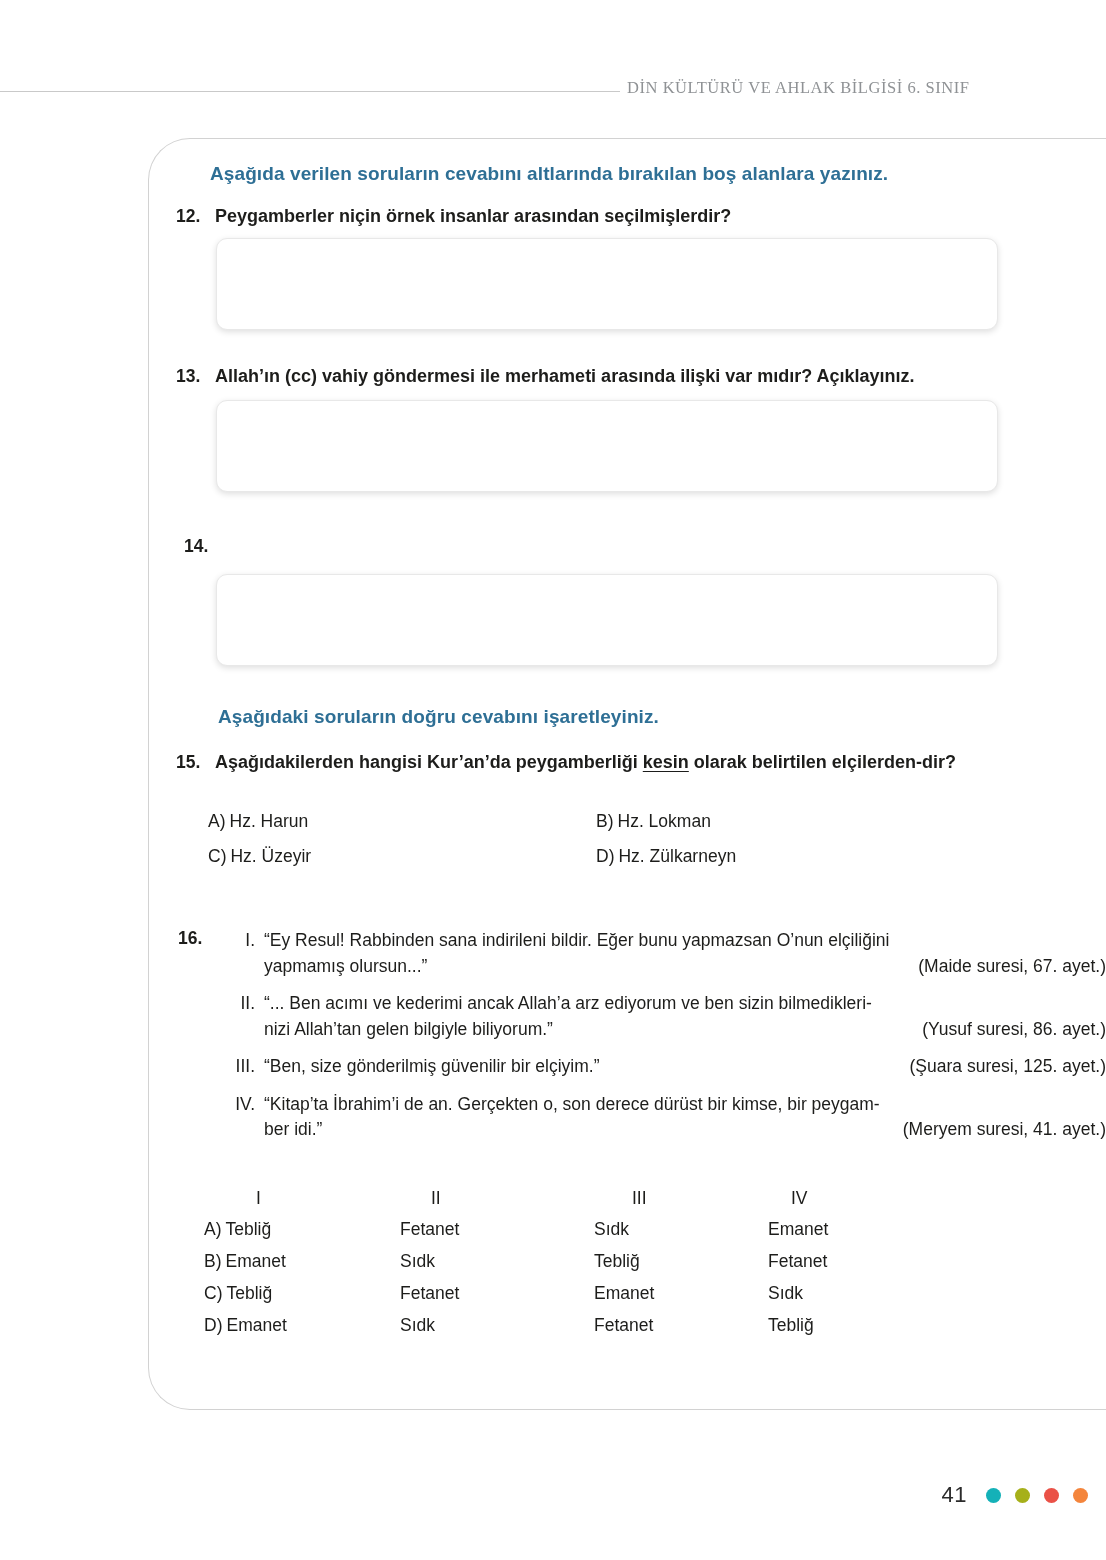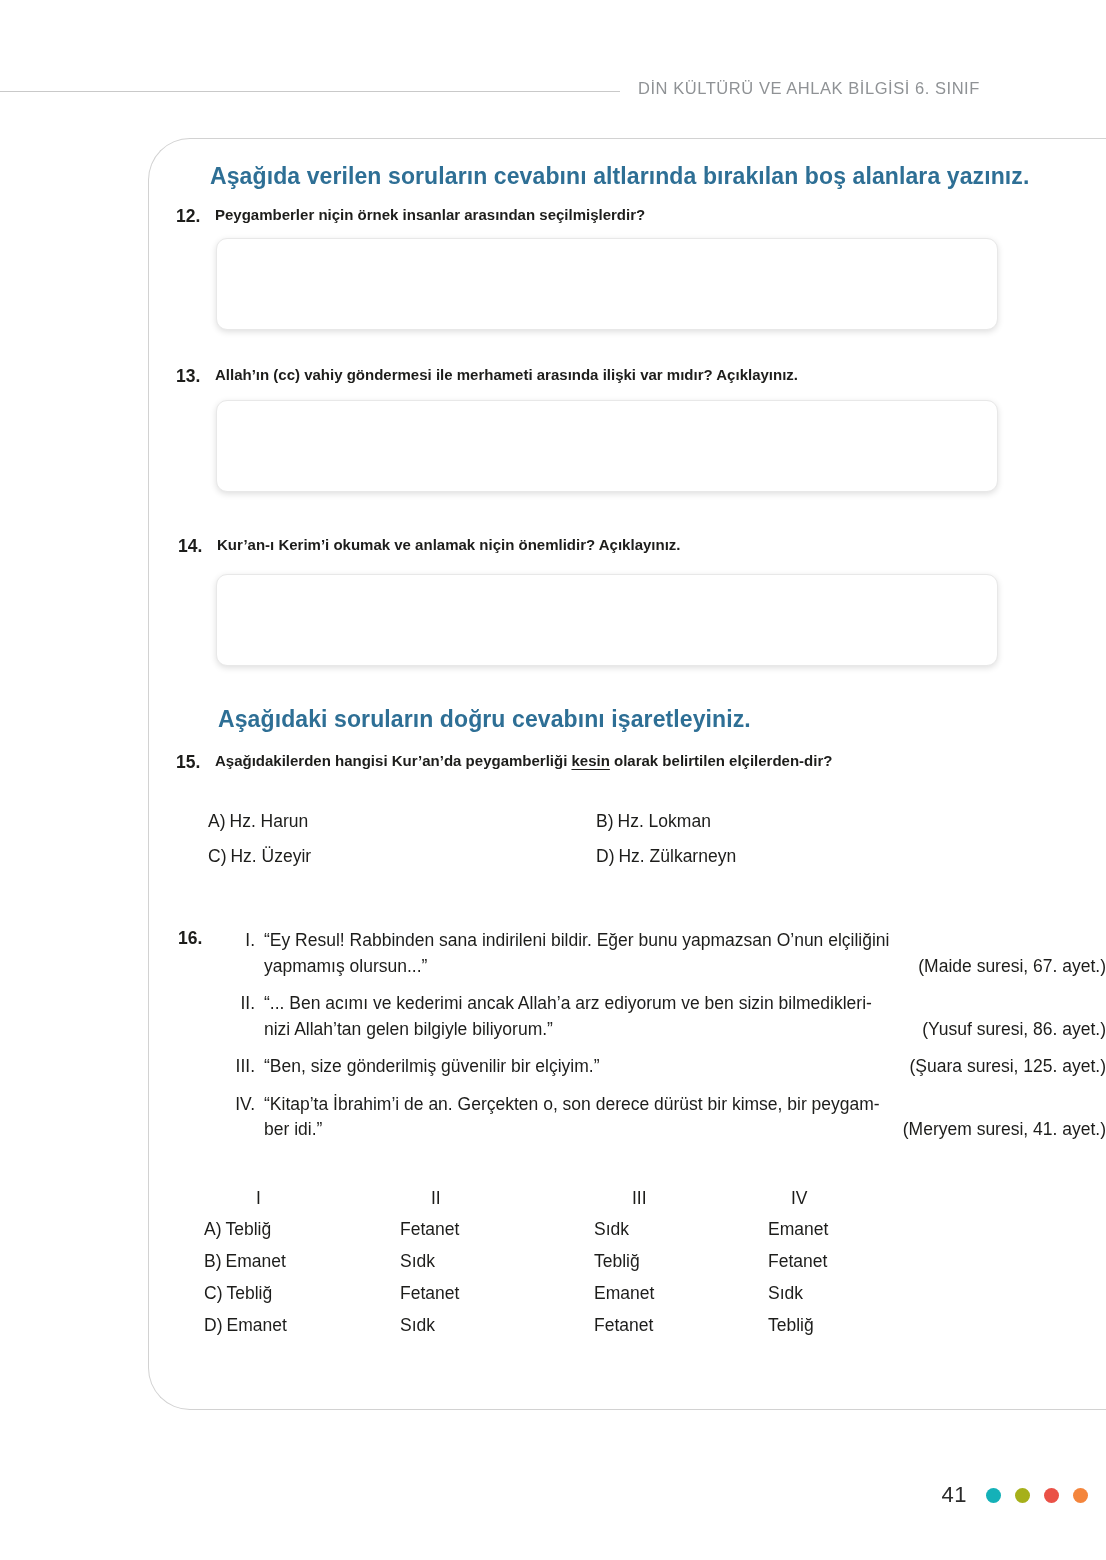--- a/index.html
+++ b/index.html
@@ -28,22 +28,23 @@
     height: 1px;
     background: #c9c9c9;
     flex: 0 0 620px;
     margin-top: 6px;
   }
   .header-title {
     font-size: 16.5px;
     letter-spacing: 0.55px;
     color: #8f9295;
     font-weight: 400;
-    margin-left: 18px;
+    margin-left: 7px;
     white-space: nowrap;
+    font-family: Liberation Serif, serif;
   }
 
   
   .content-frame {
     position: absolute;
     left: 148px;
     top: 138px;
     width: 1010px;   
     height: 1272px;
     border: 1.4px solid #d2d2d2;
@@ -58,52 +59,52 @@
     top: 138px;
     width: 958px;
     height: 1272px;
     padding: 0;
   }
 
   
   .instruction {
     color: #2e6f95;
     font-weight: 700;
-    font-size: 23px;
+    font-size: 19px;
     letter-spacing: 0.1px;
   }
   .instruction-1 { position: absolute; left: 62px;  top: 25px; }
   .instruction-2 { position: absolute; left: 70px;  top: 568px; }
 
   
   .q-row {
     position: absolute;
     display: flex;
     align-items: flex-start;
   }
   .q-num {
     font-weight: 700;
     font-size: 17.5px;
     line-height: 1.42;
     flex: 0 0 auto;
     text-align: left;
   }
   .q-text {
     font-weight: 700;
-    font-size: 15px;
+    font-size: 18px;
     line-height: 1.42;
     margin-left: 7px;
   }
   .q-text u { text-decoration: underline; text-underline-offset: 2.5px; }
 
   .q12 { left: 28px; top: 66px; width: 880px; }
   .q12 .q-num { width: 32px; }
   .q13 { left: 28px; top: 226px; width: 880px; }
   .q13 .q-num { width: 32px; }
-  .q14 { left: 30px; top: 396px; width: 880px; }
+  .q14 { left: 36px; top: 396px; width: 880px; }
   .q14 .q-num { width: 32px; }
   .q15 { left: 28px; top: 612px; width: 848px; }
   .q15 .q-num { width: 32px; }
 
   
   .answer-box {
     position: absolute;
     background: #ffffff;
     border-radius: 11px;
     border: 1px solid #e8e8e8;
@@ -252,21 +253,20 @@
   <div class="answer-box ab-12"></div>
 
   <div class="q-row q13">
     <span class="q-num">13.</span>
     <span class="q-text">Allah’ın (cc) vahiy göndermesi ile merhameti arasında ilişki var mıdır? Açıklayınız.</span>
   </div>
   <div class="answer-box ab-13"></div>
 
   <div class="q-row q14">
     <span class="q-num">14.</span>
-    <span class="q-text">Kur’an-ı Kerim’i okumak ve anlamak niçin önemlidir? Açıklayınız.</span>
   </div>
   <div class="answer-box ab-14"></div>
 
   <div class="instruction instruction-2">Aşağıdaki soruların doğru cevabını işaretleyiniz.</div>
 
   <div class="q-row q15">
     <span class="q-num">15.</span>
     <span class="q-text"><span>Aşağıdakilerden hangisi Kur’an’da peygamberliği </span><u>kesin</u><span> olarak belirtilen elçilerden-dir?</span></span>
   </div>
 

